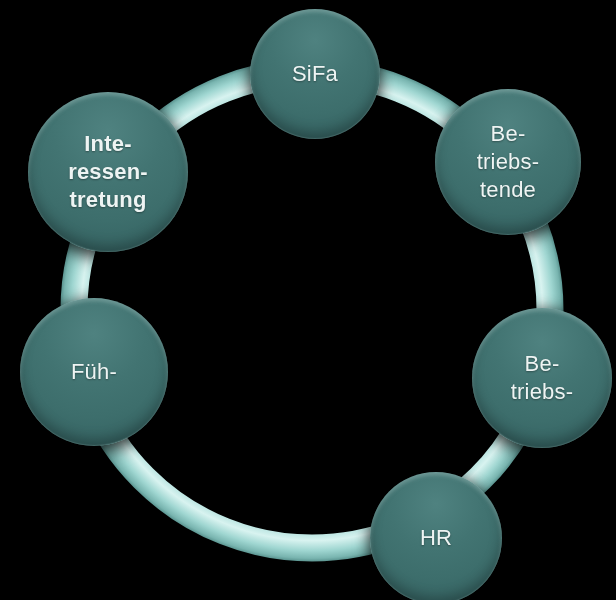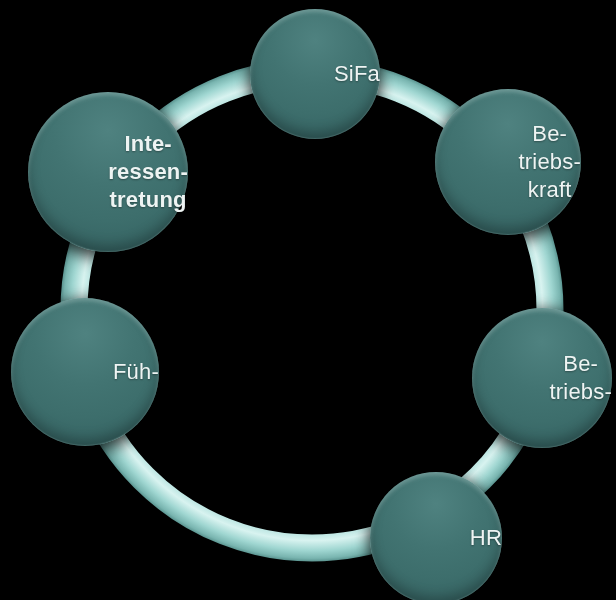--- a/index.html
+++ b/index.html
@@ -24,21 +24,21 @@
     left: 0;
     top: 0;
     z-index: 1;
   }
   .node {
     position: absolute;
     z-index: 2;
     border-radius: 50%;
     display: flex;
     align-items: center;
-    justify-content: flex-end;
+    justify-content: center;
     text-align: center;
     background: radial-gradient(circle at 50% 24%,
         #4f8280 0%,
         #427472 38%,
         #3d6e6c 62%,
         #366463 84%,
         #2c5655 100%);
     box-shadow:
         0 8px 16px rgba(0, 0, 0, 0.60),
         0 0 14px rgba(0, 0, 0, 0.45),
@@ -55,21 +55,21 @@
   }
   .node-label .ln {
     display: block;
   }
   
   .node-sifa                 { left: 250px; top:   9px; width: 130px; height: 130px; }
   .node-betriebsarzt         { left: 435px; top:  89px; width: 146px; height: 146px; }
   .node-betriebsrat          { left: 472px; top: 308px; width: 140px; height: 140px; }
   .node-hr                   { left: 370px; top: 472px; width: 132px; height: 132px; }
   .node-mitarbeitende        { left: 133px; top: 453px; width: 142px; height: 142px; }
-  .node-fuehrungskraft       { left:   11px; top: 298px; width: 148px; height: 148px; }
+  .node-fuehrungskraft       { left:   20px; top: 298px; width: 148px; height: 148px; }
   .node-interessenvertretung { left:  28px; top:  92px; width: 160px; height: 160px; font-weight: bold; }
 </style>
 </head>
 <body>
 
 <div class="stage">
 
   <svg class="ring-svg" width="616" height="600" viewBox="0 0 616 600" aria-hidden="true">
     <defs>
       <radialGradient id="tubeGrad" gradientUnits="userSpaceOnUse" cx="312" cy="310" r="252">
@@ -86,21 +86,21 @@
   <div class="node node-sifa">
     <div class="node-label">
       <span class="ln">SiFa</span>
     </div>
   </div>
 
   <div class="node node-betriebsarzt">
     <div class="node-label">
       <span class="ln">Be-</span>
       <span class="ln">triebs-</span>
-      <span class="ln">kraft</span>
+      <span class="ln">tende</span>
     </div>
   </div>
 
   <div class="node node-betriebsrat">
     <div class="node-label">
       <span class="ln">Be-</span>
       <span class="ln">triebs-</span>
     </div>
   </div>
 

